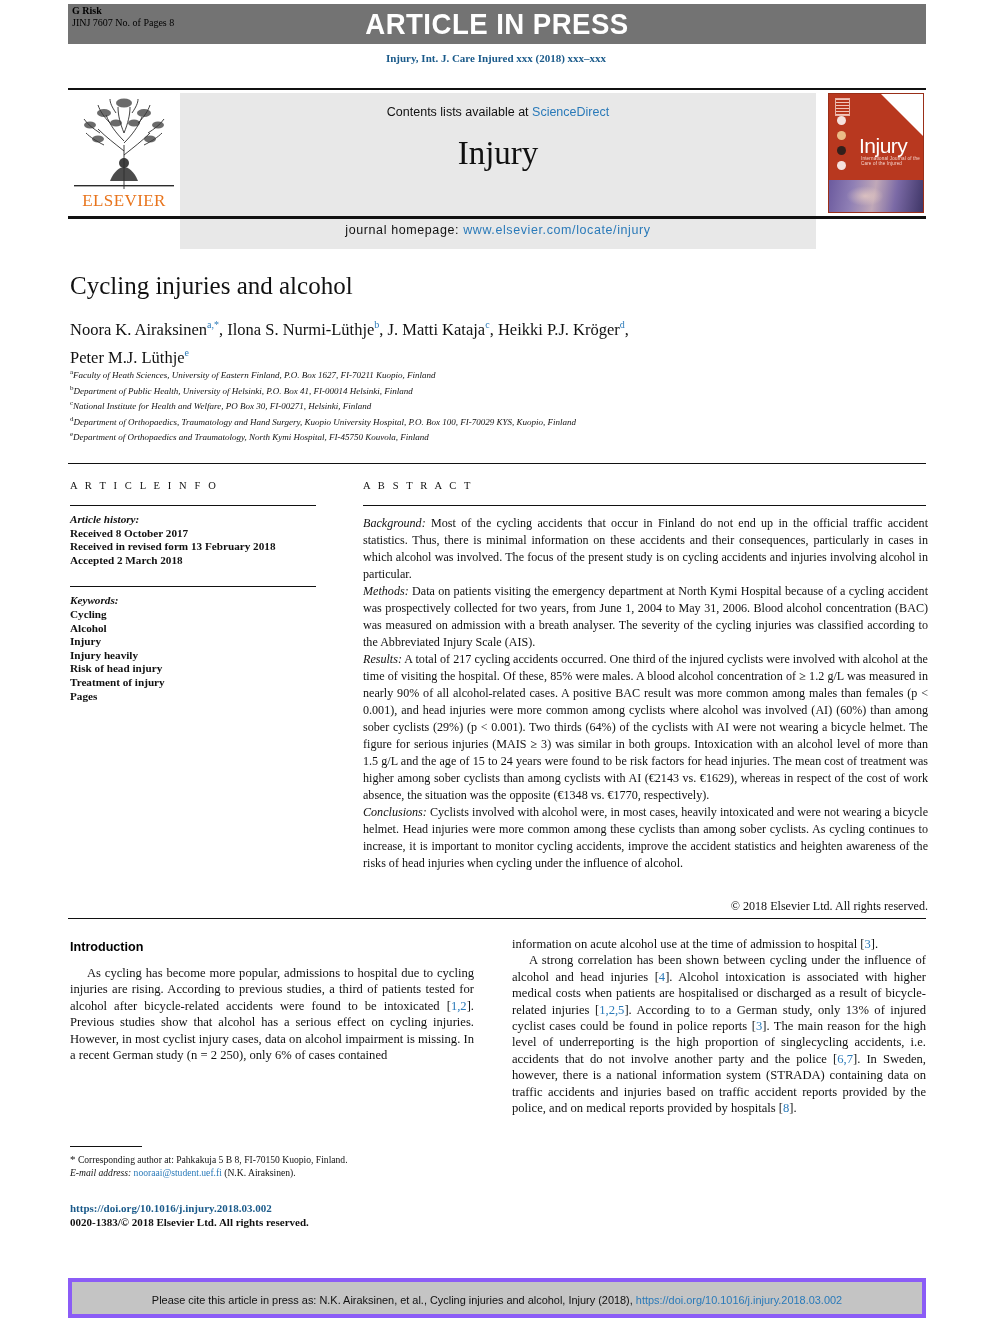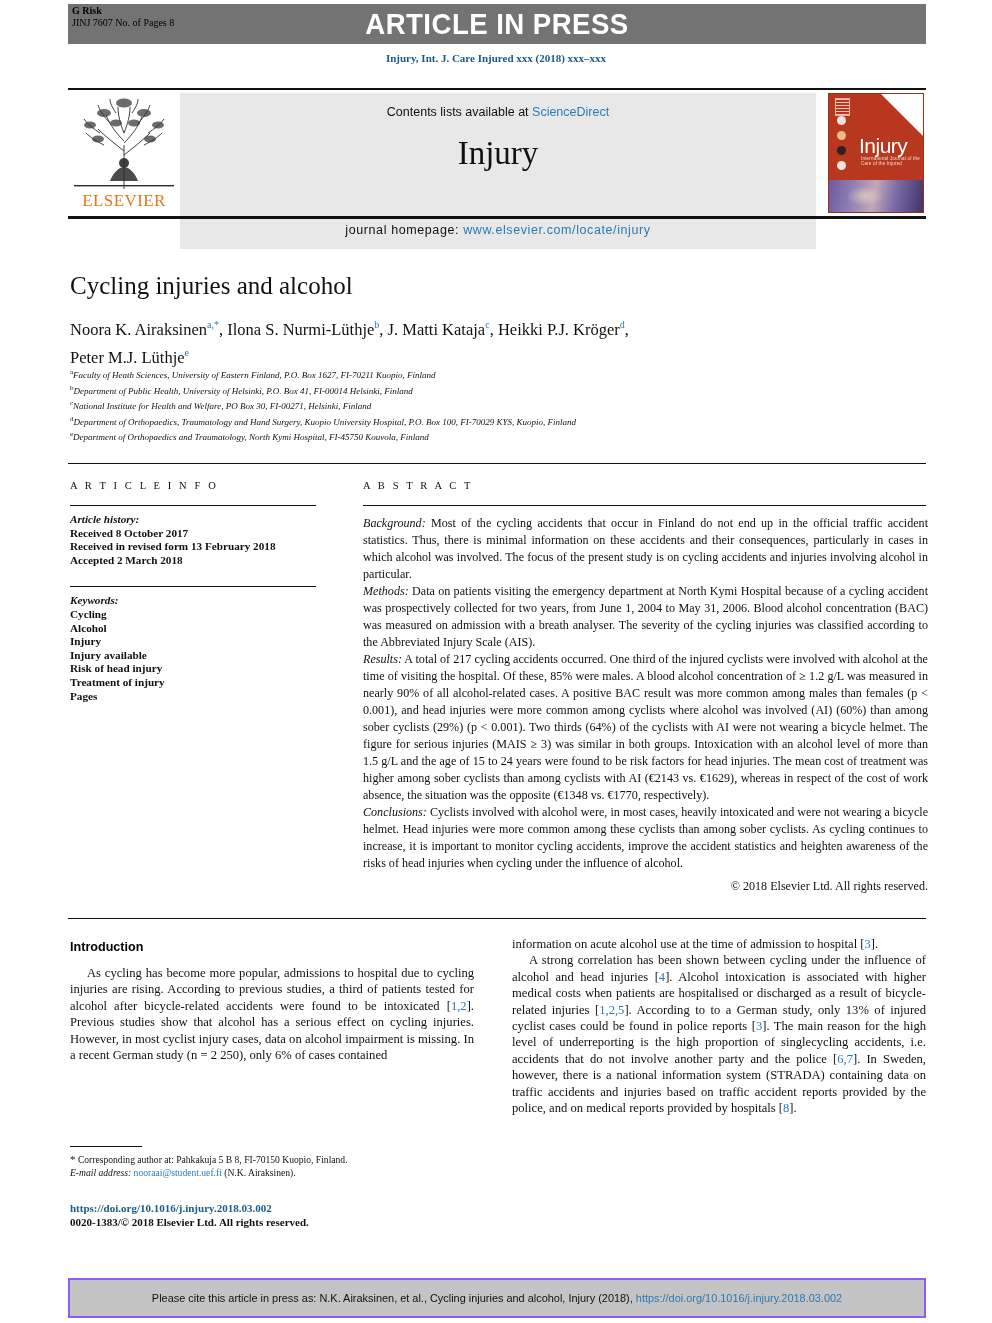--- a/index.html
+++ b/index.html
@@ -323,21 +323,21 @@
     line-height: 17px;
     text-align: justify;
     color: #111;
   }
   .abs-body p { margin: 0; }
   .abs-body .lead { font-style: italic; }
   .copyright {
     text-align: right;
     font-family: "Liberation Serif", serif;
     font-size: 12.1px;
-    margin-top: 6px;
+    margin-top: 26px;
     color: #111;
   }
 
   
   .body-col-left {
     position: absolute;
     left: 70px;
     top: 936px;
     width: 404px;
   }
@@ -402,21 +402,21 @@
   .issn-line { color: #111; font-weight: bold; }
 
   
   .cite-box {
     position: absolute;
     left: 68px;
     top: 1278px;
     width: 858px;
     height: 40px;
     background: #c4c4c4;
-    border: 2px solid #8b5cf6;
+    border: 4px solid #8b5cf6;
     box-sizing: border-box;
   }
   .cite-text {
     position: absolute;
     left: 0; right: 0;
     top: 12px;
     text-align: center;
     font-family: "Liberation Sans", sans-serif;
     font-size: 11.5px;
     color: #111;
@@ -532,21 +532,21 @@
     <div>Received in revised form 13 February 2018</div>
     <div>Accepted 2 March 2018</div>
   </div>
   <div class="info-gap"></div>
   <div class="info-hr"></div>
   <div class="info-group">
     <div class="hdr">Keywords:</div>
     <div>Cycling</div>
     <div>Alcohol</div>
     <div>Injury</div>
-    <div>Injury available</div>
+    <div>Injury heavily</div>
     <div>Risk of head injury</div>
     <div>Treatment of injury</div>
     <div>Pages</div>
   </div>
 </div>
 
 <div class="abs-col">
   <div class="sec-label">A B S T R A C T</div>
   <div class="abs-hr"></div>
   <div class="abs-body">

